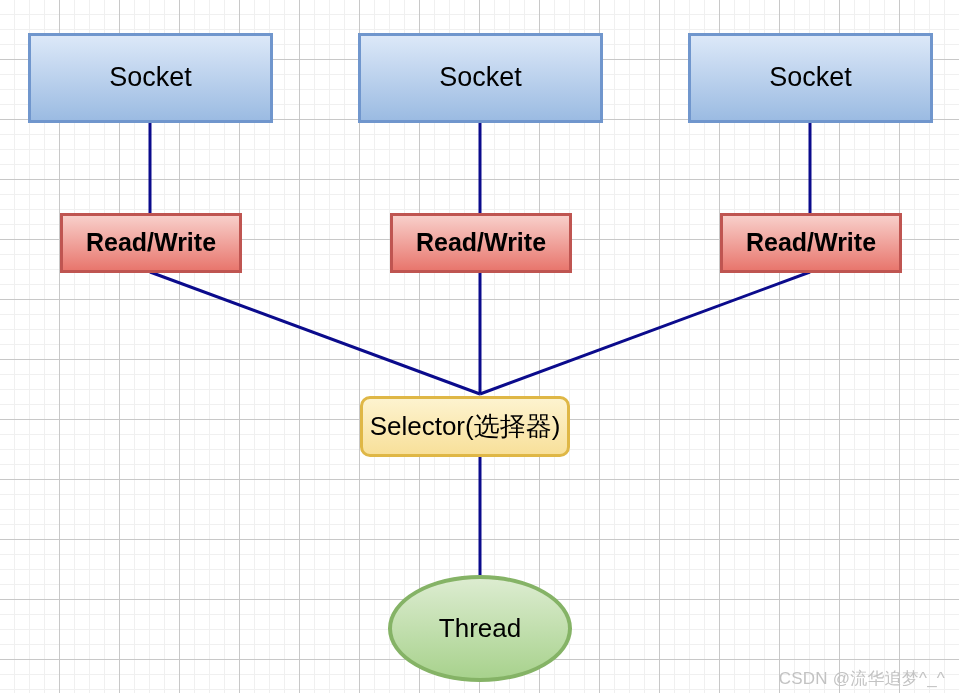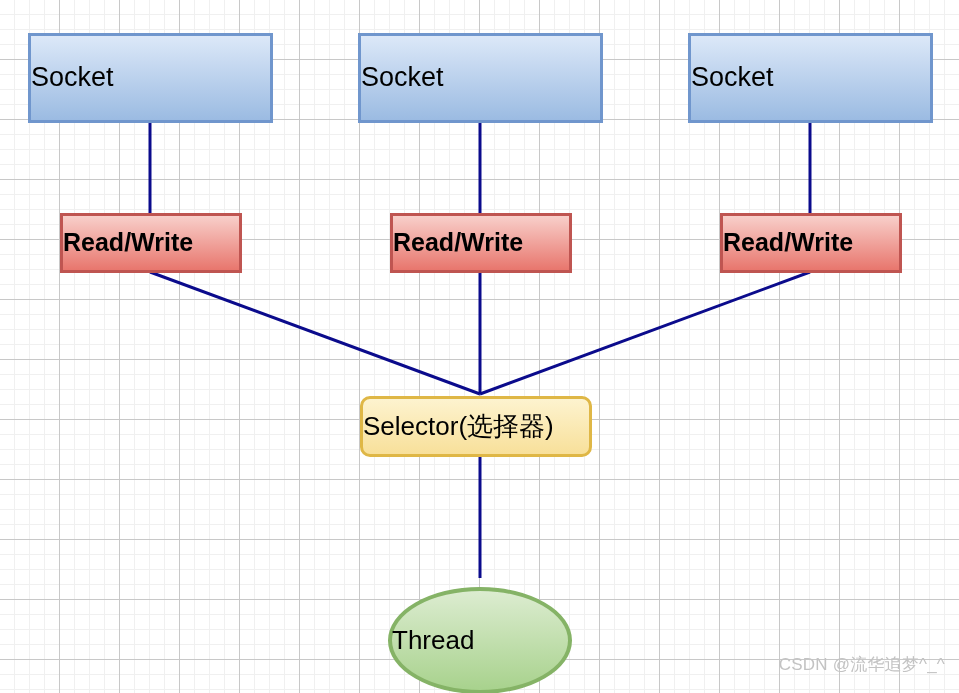--- a/index.html
+++ b/index.html
@@ -32,21 +32,21 @@
     height: 693px;
     pointer-events: none;
   }
 
   
   .node {
     position: absolute;
     box-sizing: border-box;
     display: flex;
     align-items: center;
-    justify-content: flex-start;
+    justify-content: center;
     color: #000000;
     text-align: center;
     line-height: 1.1;
     white-space: nowrap;
   }
 
   
   .node.socket {
     border: 3px solid #7096cd;
     background: linear-gradient(to bottom, #dce8f8 0%, #c3d7f0 45%, #9bbbe2 100%);
@@ -74,21 +74,21 @@
     border: 4px solid #85b366;
     border-radius: 50%;
     background: linear-gradient(to bottom, #dcecd0 0%, #c3e0ae 50%, #a8d28d 100%);
     font-size: 26px;
   }
 
   
   #watermark {
     position: absolute;
     right: 14px;
-    bottom: 17px;
+    bottom: 3px;
     font-size: 17px;
     color: #c3c3c3;
     white-space: nowrap;
     letter-spacing: 0.2px;
   }
 </style>
 </head>
 <body>
 
 <div id="canvas" style="background-color: rgb(255, 255, 255); background-image: linear-gradient(to right, rgb(200, 200, 200) 1px, transparent 1px), linear-gradient(rgb(200, 200, 200) 1px, transparent 1px), linear-gradient(to right, rgb(240, 240, 240) 1px, transparent 1px), linear-gradient(rgb(240, 240, 240) 1px, transparent 1px); background-size: 60px 60px, 60px 60px, 15px 15px, 15px 15px;">
@@ -120,22 +120,22 @@
     </div>
 
   <div class="node rw" style="left: 390px; top: 213px; width: 182px; height: 60px; border-color: rgb(191, 85, 81); background: linear-gradient(rgb(248, 207, 202) 0%, rgb(232, 118, 109) 100%);">
       <span>Read/Write</span>
     </div>
 
   <div class="node rw" style="left: 720px; top: 213px; width: 182px; height: 60px; border-color: rgb(191, 85, 81); background: linear-gradient(rgb(248, 207, 202) 0%, rgb(232, 118, 109) 100%);">
       <span>Read/Write</span>
     </div>
 
-  <div class="node selector" style="left: 360px; top: 396px; width: 232px; height: 61px; border-color: rgb(223, 183, 70); background: linear-gradient(rgb(253, 243, 207) 0%, rgb(248, 224, 154) 100%);">
+  <div class="node selector" style="left: 360px; top: 396px; width: 210px; height: 61px; border-color: rgb(223, 183, 70); background: linear-gradient(rgb(253, 243, 207) 0%, rgb(248, 224, 154) 100%);">
       <span>Selector(选择器)</span>
     </div>
 
-  <div class="node thread" style="left: 388px; top: 587px; width: 184px; height: 107px; border-color: rgb(133, 179, 102); background: linear-gradient(rgb(220, 236, 208) 0%, rgb(168, 210, 141) 100%);">
+  <div class="node thread" style="left: 388px; top: 575px; width: 184px; height: 107px; border-color: rgb(133, 179, 102); background: linear-gradient(rgb(220, 236, 208) 0%, rgb(168, 210, 141) 100%);">
       <span>Thread</span>
     </div>
 
   <div id="watermark">CSDN @流华追梦^_^</div>
 </div>
 
 </body></html>

